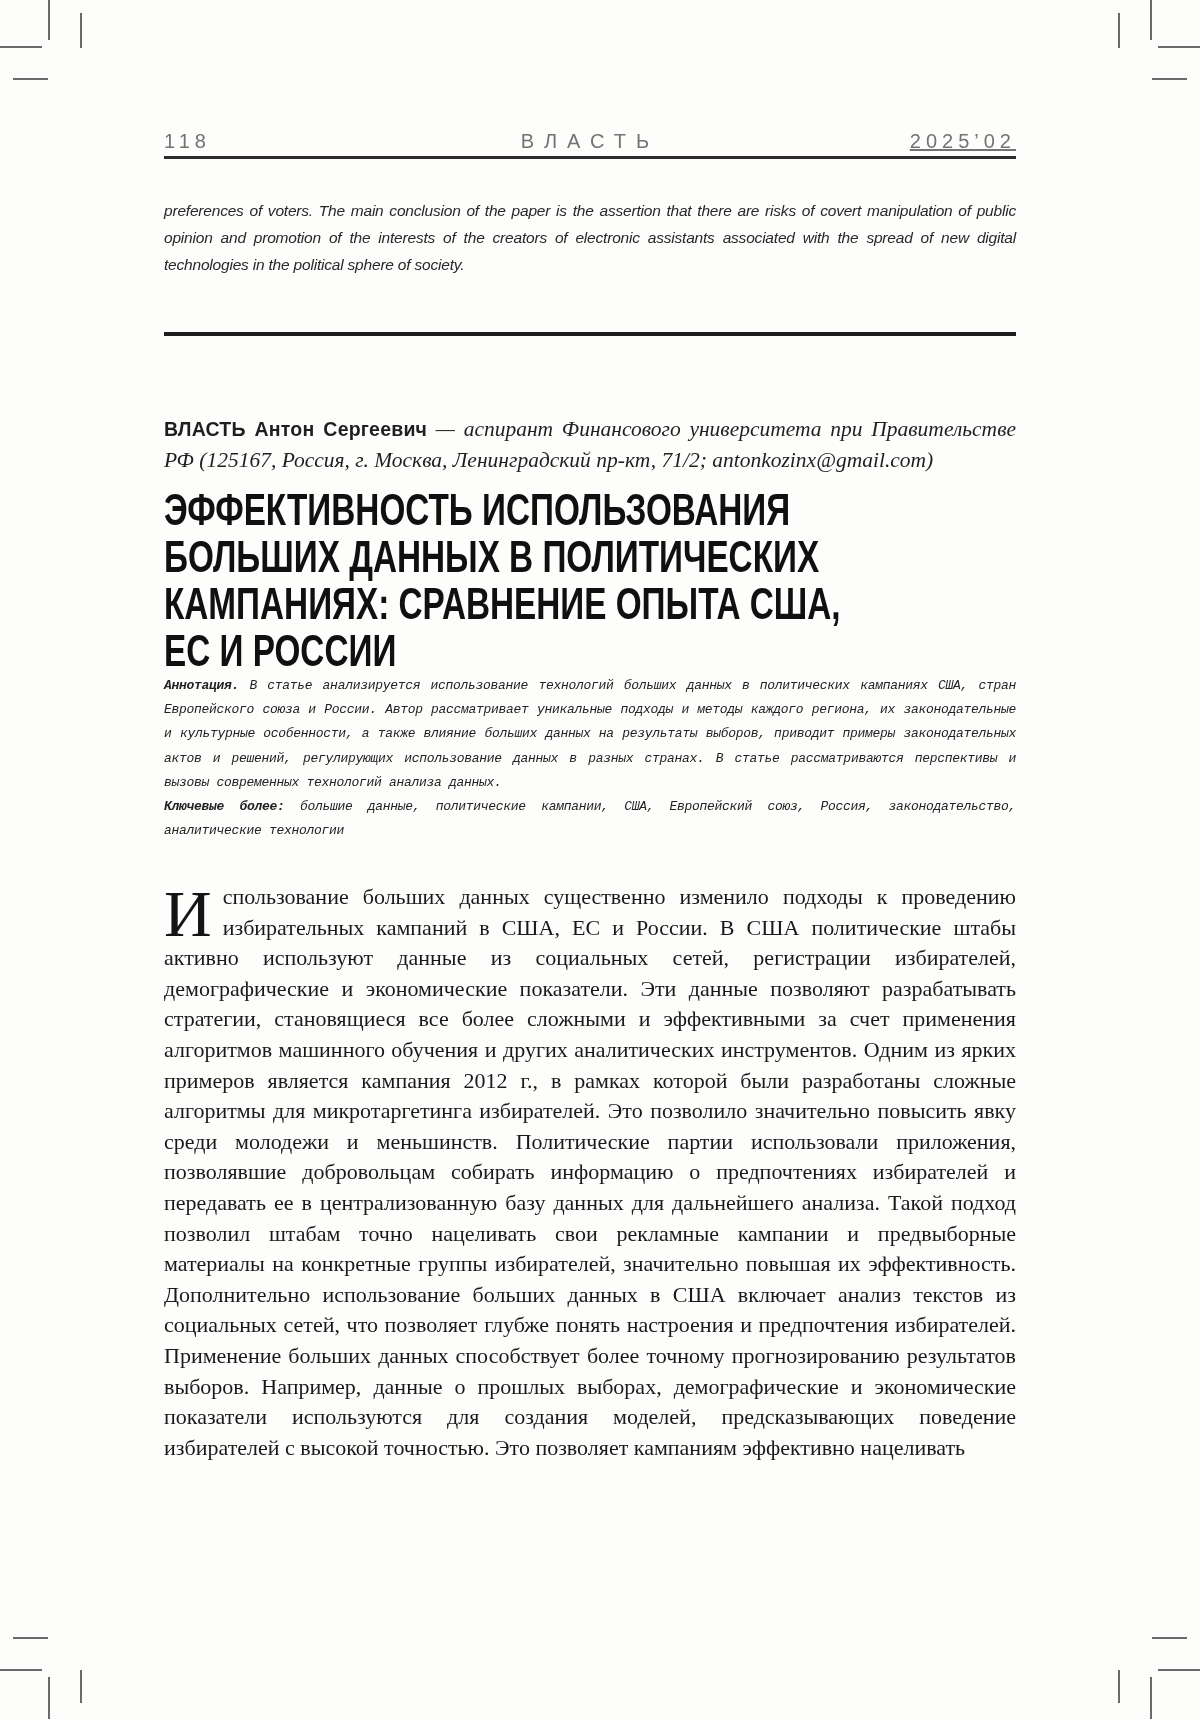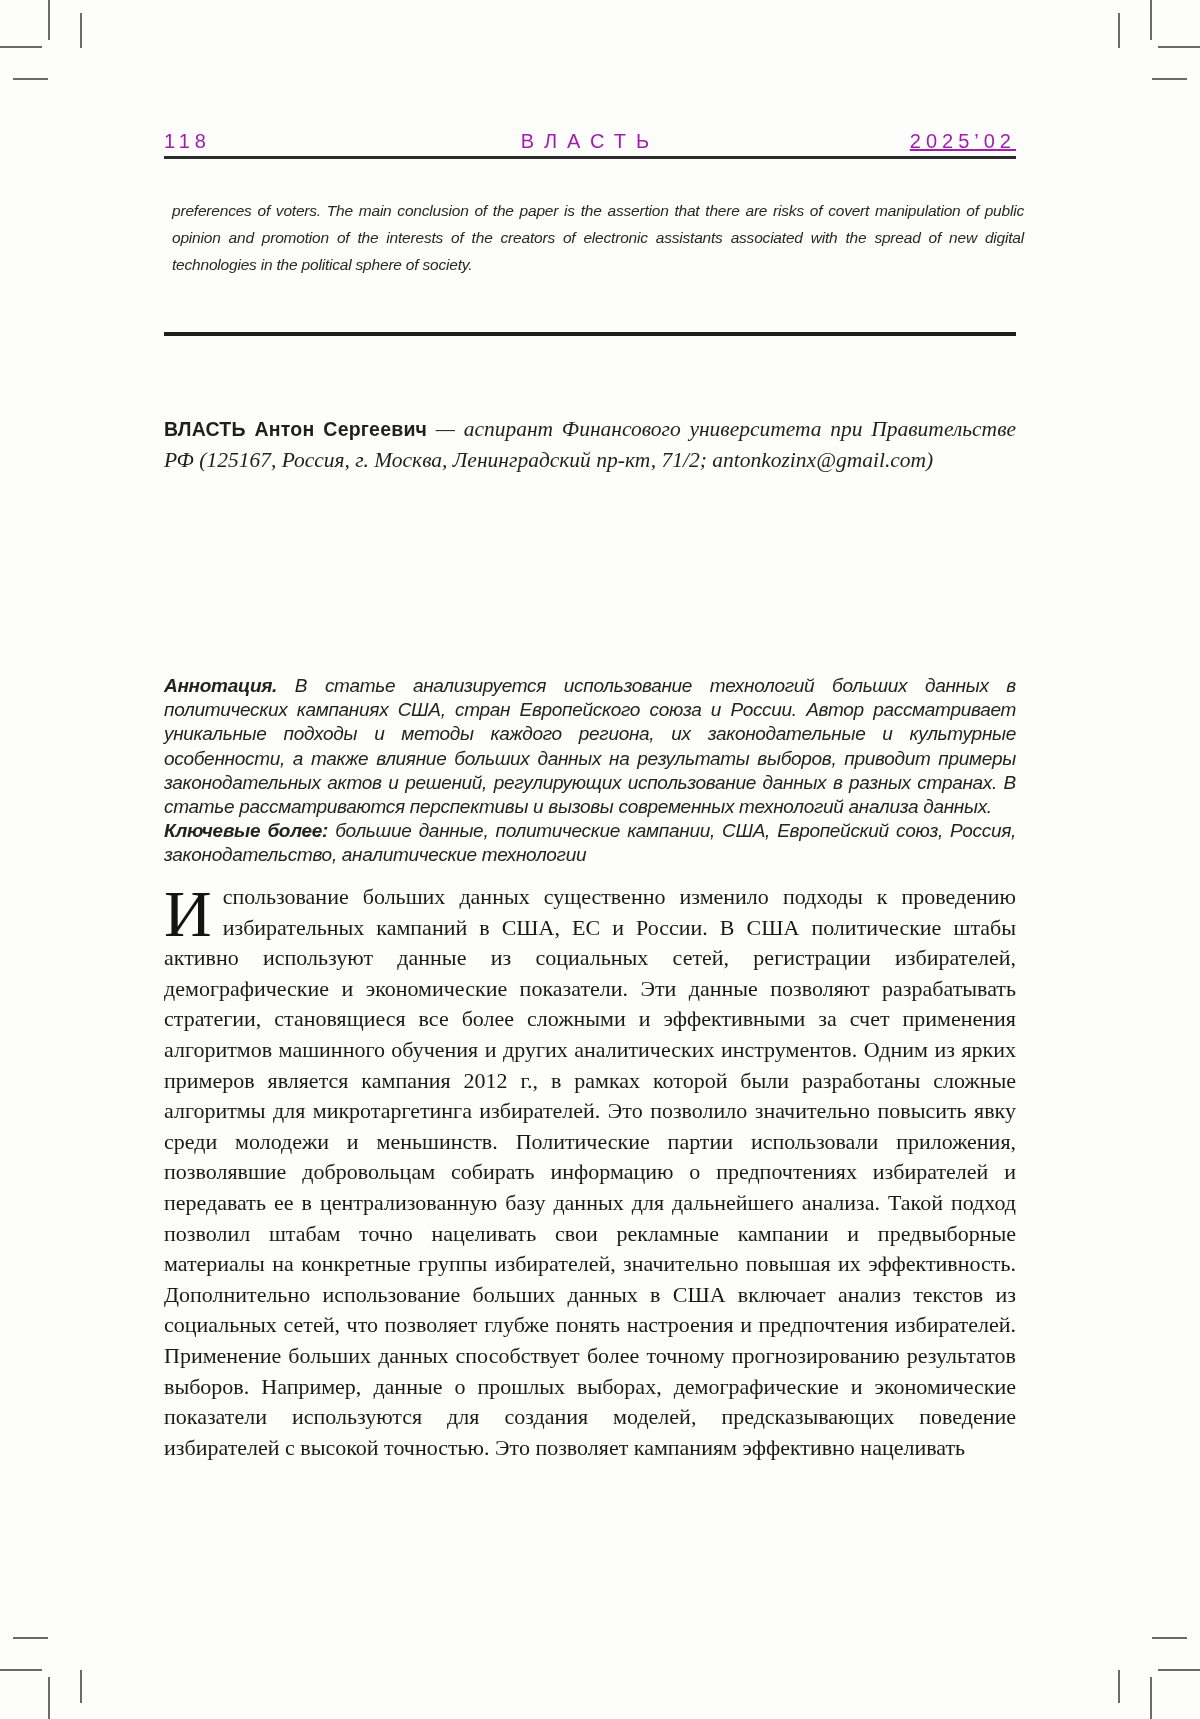--- a/index.html
+++ b/index.html
@@ -19,38 +19,37 @@
   .mark { position:absolute; background:#6b6b6b; }
 
   
   .header-row {
     top:130px;
     display:grid;
     grid-template-columns:1fr auto 1fr;
     align-items:baseline;
     font-family:"Liberation Sans", sans-serif;
     font-size:20px;
-    color:#a21caf;
+    color:#737373;
   }
   .hdr-left  { justify-self:start; letter-spacing:5px; }
   .hdr-mid   { justify-self:center; letter-spacing:10px; }
   .hdr-right { justify-self:end; letter-spacing:5px;text-decoration:underline; }
   .header-rule { top:156px; left:164px; width:852px; height:3px; background:#2c2c2c; }
 
   
   .abstract-en {
     top:197px;
     font-family:"Liberation Sans", sans-serif;
     font-style:italic;
     font-size:15.5px;
     line-height:27px;
     letter-spacing:-0.2px;
     text-align:justify;
     color:#282828;
-    margin-left:8px;
   }
   .abstract-en p { margin:0; }
   .b { font-weight:bold; }
 
   .separator-rule { top:332px; left:164px; width:852px; height:4px; background:#1e1e1e; }
 
   
   .author {
     top:414px;
     font-size:21.5px;
@@ -73,23 +72,23 @@
     white-space:nowrap;
     font-size:45px;
     line-height:47px;
     transform:scaleX(0.74);
     transform-origin:0 50%;
   }
 
   
   .annotation {
     top:674px;
-    font-family:Liberation Sans, sans-serif;
+    font-family:Liberation Mono, monospace;
     font-style:italic;
-    font-size:19px;
+    font-size:13px;
     line-height:24.2px;
     letter-spacing:-0.3px;
     text-align:justify;
     color:#222;
   }
   .annotation p { margin:0; }
 
   
   .body-text {
     top:882px;
@@ -143,20 +142,26 @@
     <p>preferences of voters. The main conclusion of the paper is the assertion that there are risks of covert manipulation of public opinion and promotion of the interests of the creators of electronic assistants associated with the spread of new digital technologies in the political sphere of society.</p>
   </div>
 
   <div class="abs separator-rule"></div>
 
   <div class="col author">
     <span class="author-name">ВЛАСТЬ Антон Сергеевич</span>
     <span>— аспирант Финансового университета при Правительстве РФ (125167, Россия, г. Москва, Ленинградский пр-кт, 71/2; antonkozinx@gmail.com)</span>
   </div>
 
+  <div class="col title-block">
+    <div class="title-line">ЭФФЕКТИВНОСТЬ ИСПОЛЬЗОВАНИЯ</div>
+    <div class="title-line">БОЛЬШИХ ДАННЫХ В ПОЛИТИЧЕСКИХ</div>
+    <div class="title-line">КАМПАНИЯХ: СРАВНЕНИЕ ОПЫТА США,</div>
+    <div class="title-line">ЕС И РОССИИ</div>
+  </div>
 
   <div class="col annotation">
     <p><span class="b">Аннотация.</span> <span>В статье анализируется использование технологий больших данных в политических кампаниях США, стран Европейского союза и России. Автор рассматривает уникальные подходы и методы каждого региона, их законодательные и культурные особенности, а также влияние больших данных на результаты выборов, приводит примеры законодательных актов и решений, регулирующих использование данных в разных странах. В статье рассматриваются перспективы и вызовы современных технологий анализа данных.</span></p>
     <p><span class="b">Ключевые более:</span> <span>большие данные, политические кампании, США, Европейский союз, Россия, законодательство, аналитические технологии</span></p>
   </div>
 
   <div class="col body-text">
     <p><span class="dropcap">И</span><span>спользование больших данных существенно изменило подходы к проведению избирательных кампаний в США, ЕС и России. В США политические штабы активно используют данные из социальных сетей, регистрации избирателей, демографические и экономические показатели. Эти данные позволяют разрабатывать стратегии, становящиеся все более сложными и эффективными за счет применения алгоритмов машинного обучения и других аналитических инструментов. Одним из ярких примеров является кампания 2012 г., в рамках которой были разработаны сложные алгоритмы для микротаргетинга избирателей. Это позволило значительно повысить явку среди молодежи и меньшинств. Политические партии использовали приложения, позволявшие добровольцам собирать информацию о предпочтениях избирателей и передавать ее в централизованную базу данных для дальнейшего анализа. Такой подход позволил штабам точно нацеливать свои рекламные кампании и предвыборные материалы на конкретные группы избирателей, значительно повышая их эффективность. Дополнительно использование больших данных в США включает анализ текстов из социальных сетей, что позволяет глубже понять настроения и предпочтения избирателей. Применение больших данных способствует более точному прогнозированию результатов выборов. Например, данные о прошлых выборах, демографические и экономические показатели используются для создания моделей, предсказывающих поведение избирателей с высокой точностью. Это позволяет кампаниям эффективно нацеливать</span></p>
   </div>
 

